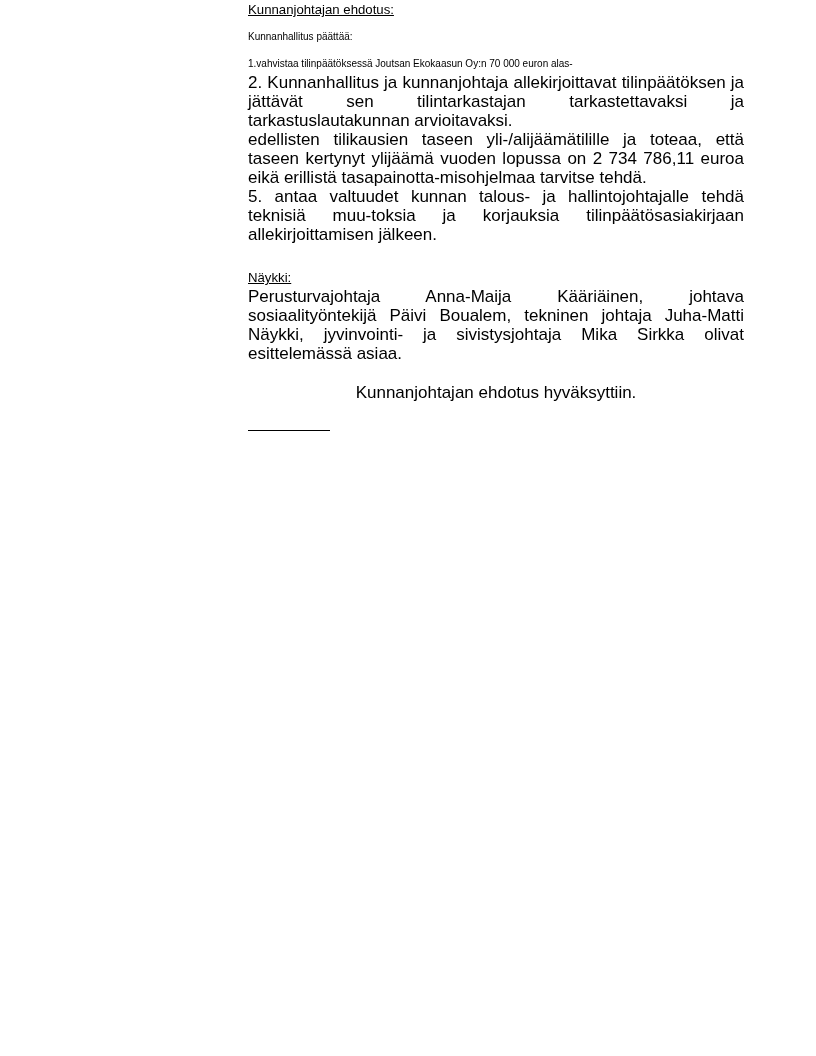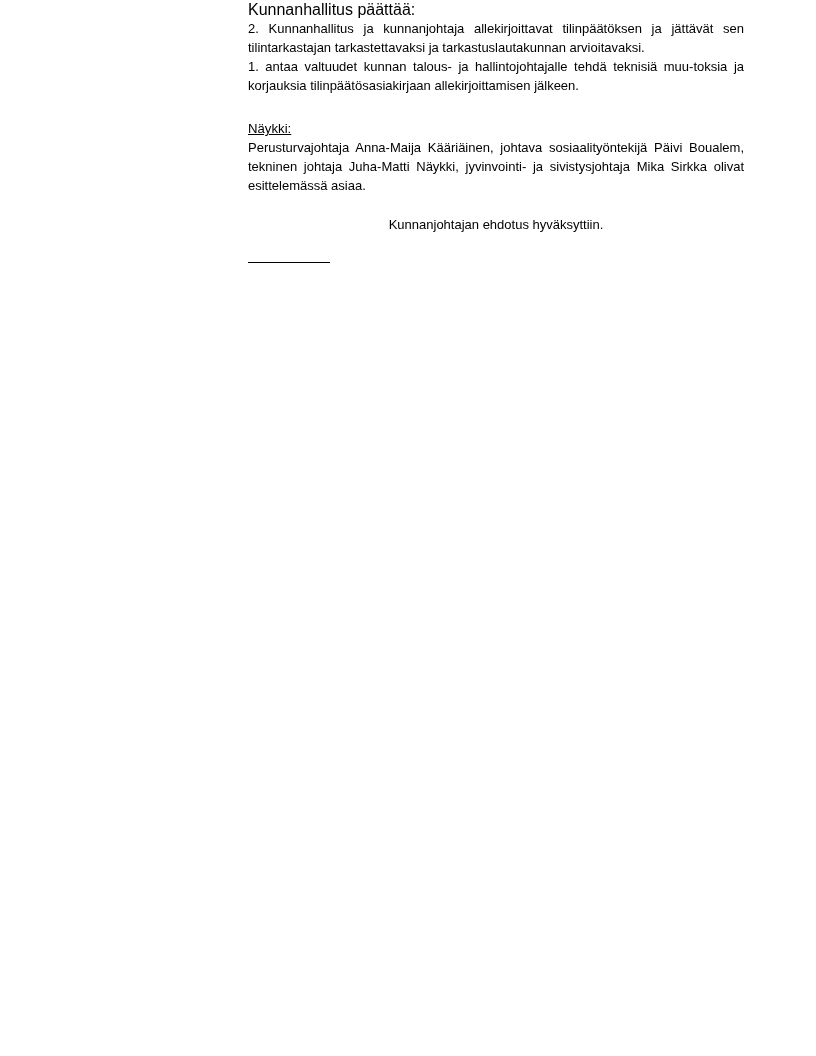--- a/index.html
+++ b/index.html
@@ -29,26 +29,27 @@
     top: 0px;
     width: 496px;
   }
   .heading {
     font-size: 13.2px;
     line-height: 19px;
     text-decoration: underline;
     white-space: nowrap;
   }
   .line {
-    font-size: 16px;
+    font-size: 10px;
     line-height: 19px;
     white-space: nowrap;
+    margin-top: 8px;
   }
   .para {
-    font-size: 13px;
+    font-size: 17px;
     line-height: 19px;
     text-align: justify;
   }
   .para-last-nostretch {
     text-align: center;
   }
   .spacer-md { height: 20px; }
   .spacer-lg { height: 24px; }
   .rule {
     margin-top: 8px;
@@ -58,23 +59,26 @@
   }
   .block { margin: 0; padding: 0; }
 </style>
 </head>
 <body>
 
 <div class="page">
   <div class="content">
 
     <div class="block">
+      <div class="heading">Kunnanjohtajan ehdotus:</div>
       <div class="line">Kunnanhallitus päättää:</div>
+      <div class="line">1.vahvistaa tilinpäätöksessä Joutsan Ekokaasun Oy:n 70 000 euron alas-</div>
       <div class="para">2. Kunnanhallitus ja kunnanjohtaja allekirjoittavat tilinpäätöksen ja jättävät sen tilintarkastajan tarkastettavaksi ja tarkastuslautakunnan arvioitavaksi.</div>
-      <div class="para">1. antaa valtuudet kunnan talous- ja hallintojohtajalle tehdä teknisiä muu-toksia ja korjauksia tilinpäätösasiakirjaan allekirjoittamisen jälkeen.</div>
+      <div class="para">edellisten tilikausien taseen yli-/alijäämätilille ja toteaa, että taseen kertynyt ylijäämä vuoden lopussa on 2 734 786,11 euroa eikä erillistä tasapainotta-misohjelmaa tarvitse tehdä.</div>
+      <div class="para">5. antaa valtuudet kunnan talous- ja hallintojohtajalle tehdä teknisiä muu-toksia ja korjauksia tilinpäätösasiakirjaan allekirjoittamisen jälkeen.</div>
     </div>
 
     <div class="spacer-lg"></div>
 
     <div class="block">
       <div class="heading">Näykki:</div>
       <div class="para">Perusturvajohtaja Anna-Maija Kääriäinen, johtava sosiaalityöntekijä Päivi Boualem, tekninen johtaja Juha-Matti Näykki, jyvinvointi- ja sivistysjohtaja Mika Sirkka olivat esittelemässä asiaa.</div>
       <div class="spacer-md"></div>
       <div class="para para-last-nostretch">Kunnanjohtajan ehdotus hyväksyttiin.</div>
       <div class="spacer-md"></div>

